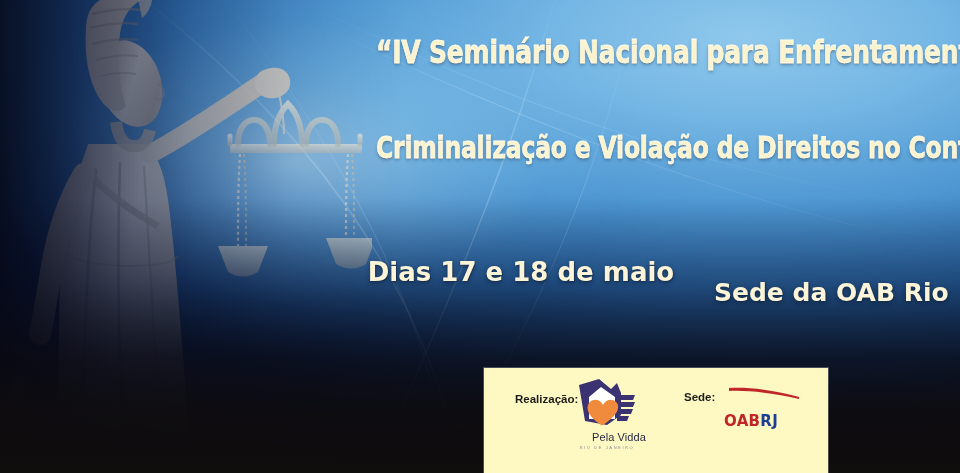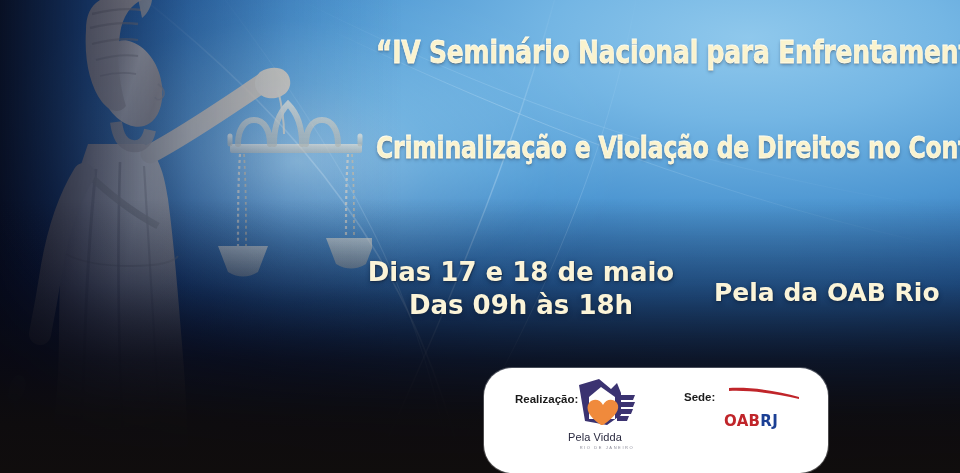--- a/index.html
+++ b/index.html
@@ -92,40 +92,39 @@
     font-family:"DejaVu Sans","Liberation Sans",sans-serif;
     font-weight:700;font-size:25px;
     color:#FBF4D8;
     text-shadow:1px 1px 0 rgba(25,40,65,.55), 0 2px 4px rgba(10,25,50,.55);
     white-space:nowrap;
   }
 
   
   .logo-panel{
     position:absolute;left:484px;top:368px;width:344px;height:105px;
-    background:#ffffff;
+    background:#fef9c3;
     box-shadow:0 0 0 1px rgba(255,255,255,.25);
-    border-radius:28px;
   }
   .logo-row{
     position:relative;width:100%;height:100%;
   }
   .sponsor-label{
     position:absolute;
     font-family:"Liberation Sans","DejaVu Sans",sans-serif;
     font-weight:700;font-size:11.5px;color:#1b1b1b;
     white-space:nowrap;
   }
   .lab-realiza{left:31px;top:25px;}
   .lab-apoio{left:200px;top:23px;}
 
   .pv-logo{position:absolute;left:93px;top:7px;width:60px;height:66px;}
   .pv-logo svg{display:block;width:100%;height:100%;}
   .pv-name{
-    position:absolute;left:84px;top:63px;width:78px;text-align:left;
+    position:absolute;left:84px;top:63px;width:78px;text-align:right;
     font-family:"Liberation Sans","DejaVu Sans",sans-serif;
     font-size:11px;font-weight:400;color:#2a2a40;letter-spacing:.1px;
   }
   .pv-sub{
     position:absolute;left:84px;top:77px;width:78px;text-align:center;
     font-family:"Liberation Sans","DejaVu Sans",sans-serif;
     font-size:4px;font-weight:400;color:#8a8a98;letter-spacing:1.6px;
   }
 
   .oab-swoosh{position:absolute;left:245px;top:18px;width:70px;height:13px;}
@@ -259,24 +258,23 @@
   <div class="bg-dark-left"></div>
   <div class="bg-dark-bottom"></div>
 
   <div class="title-block">
     <div class="title-line l1">“IV Seminário Nacional para Enfrentamento da Discriminação,</div>
     <div class="title-line l2">Criminalização e Violação de Direitos no Contexto do HIV/aids“</div>
   </div>
 
   <div class="dates">
     <div class="d">Dias 17 e 18 de maio</div>
-    <div class="d">Das 09h às 18h</div>
-  </div>
-
-  <div class="venue">Pela da OAB Rio</div>
+  </div>
+
+  <div class="venue">Sede da OAB Rio</div>
 
   <div class="logo-panel">
     <div class="logo-row">
 
       <div class="sponsor-label lab-realiza">Realização:</div>
 
       <div class="pv-logo">
         <svg viewBox="0 0 60 66">
 
           <path d="M2,10 L22,4 L34,14 L40,8 L44,18 L44,40 L30,50 L8,46 Z" fill="#3B3371"></path>

